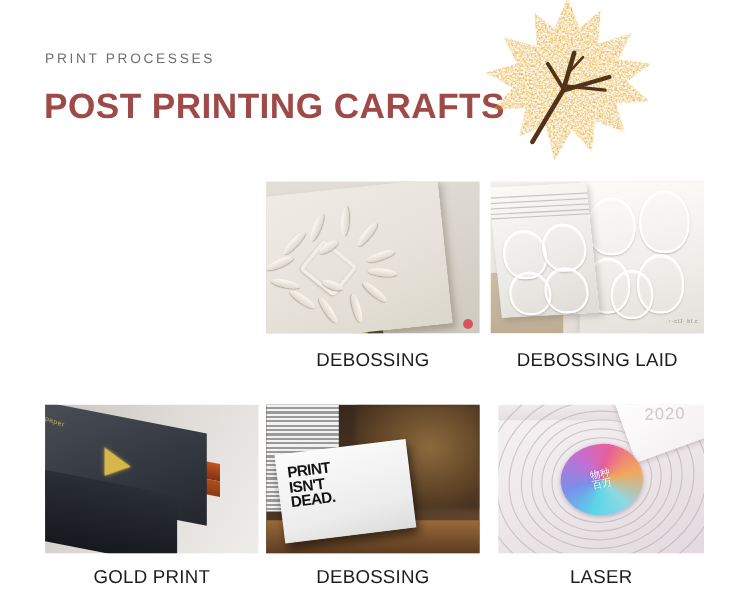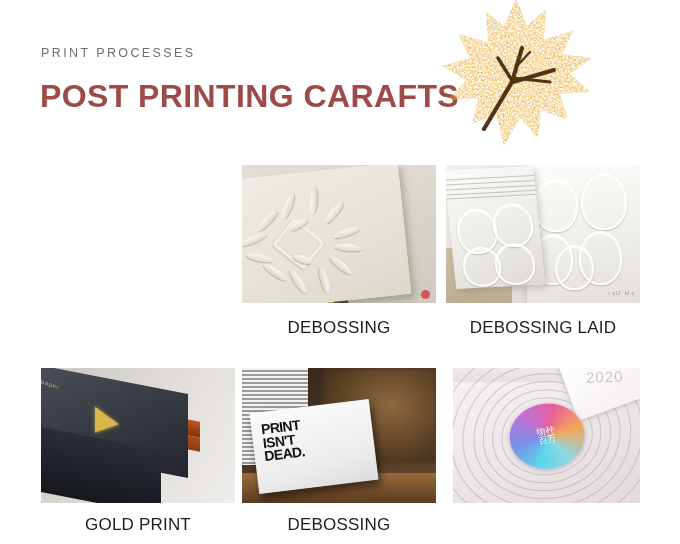--- a/index.html
+++ b/index.html
@@ -519,14 +519,15 @@
         <div class="ring" style="width:51%; height:60%;"></div>
         <div class="ring" style="width:58%; height:68%;"></div>
       </div>
       <div class="corner">
         <b>2020</b>
       </div>
       <div class="holo">
         <span>物种<br>百万</span>
       </div>
     </div>
+    <div class="caption">LASER</div>
   </div>
 </div>
 
 </body></html>

